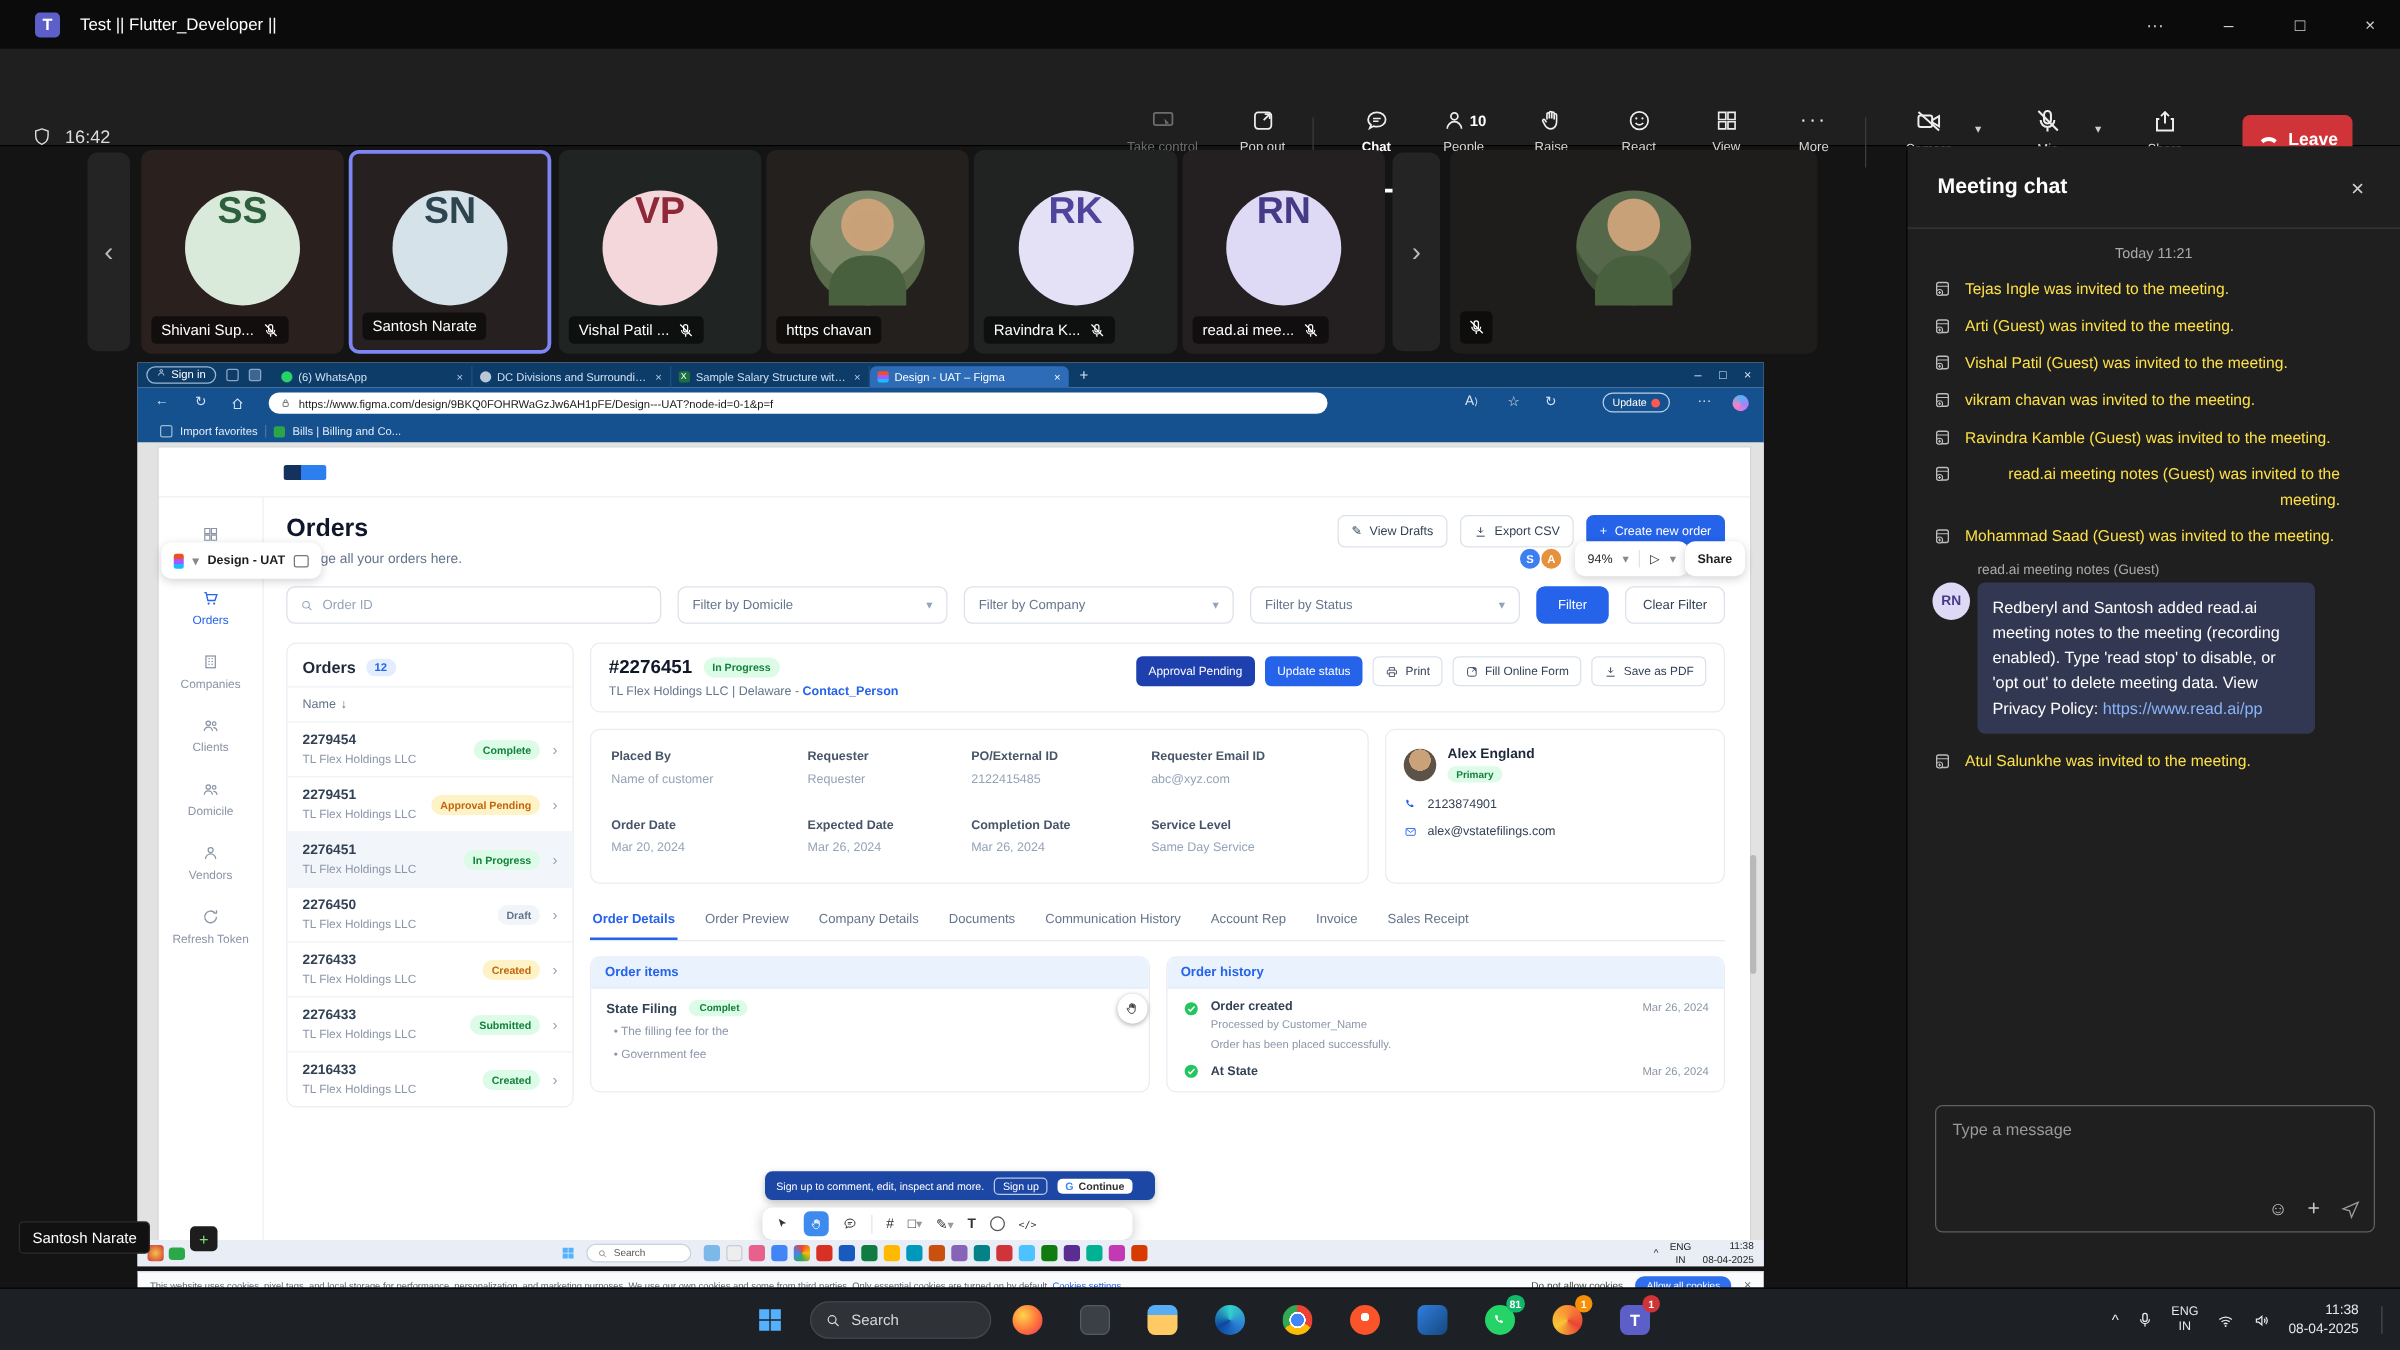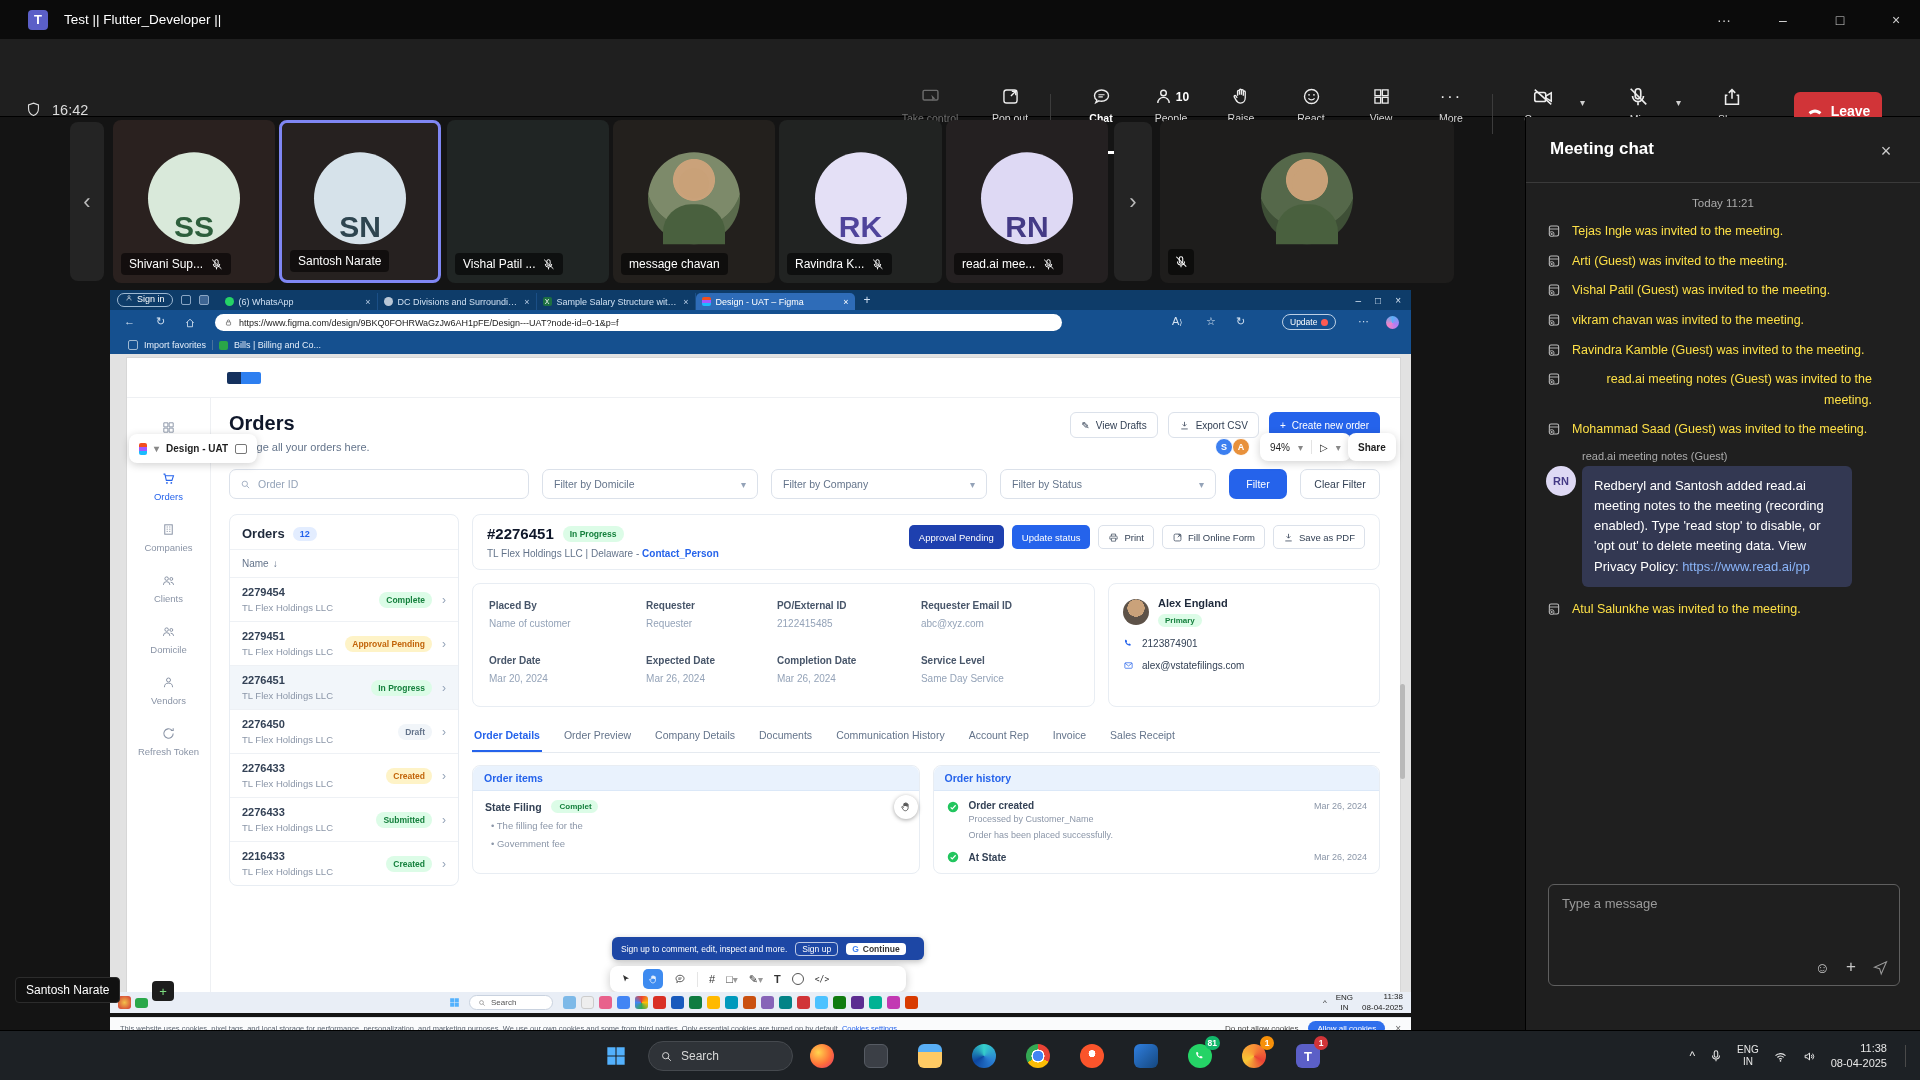--- a/index.html
+++ b/index.html
@@ -17,21 +17,21 @@
   .tbtn{position:absolute;top:47px;width:72px;height:62px;display:flex;flex-direction:column;align-items:center;gap:5px;color:#ededed;}
   .tbtn .lbl{font-size:10.5px;color:#d6d6d6;white-space:nowrap;}
   .tbtn.disabled, .tbtn.disabled .lbl{color:#6d6d6d;}
   .tdiv{position:absolute;top:55px;width:1px;height:40px;background:#3c3c3c;}
   .leave{position:absolute;left:1794px;top:53px;width:88px;height:38px;background:#d13438;border-radius:6px;color:#fff;display:flex;align-items:center;justify-content:center;gap:7px;font-size:14px;font-weight:600;}
   .caret{color:#cfcfcf;font-size:10px;}
   .chat-underline{position:absolute;left:1081px;top:112px;width:40px;height:3px;background:#fff;border-radius:2px;}
   .badge10{font-size:12px;font-weight:700;color:#fff;margin-left:2px;}
   
   .tile{position:absolute;top:120px;height:163px;border-radius:8px;overflow:hidden;}
-  .avatar-big{position:absolute;left:50%;top:50%;transform:translate(-50%,-54%);width:92px;height:92px;border-radius:50%;display:flex;align-items:flex-end;justify-content:center;font-size:30px;font-weight:700;}
+  .avatar-big{position:absolute;left:50%;top:50%;transform:translate(-50%,-54%);width:92px;height:92px;border-radius:50%;display:flex;align-items:flex-start;justify-content:center;font-size:30px;font-weight:700;}
   .name-pill{position:absolute;left:8px;bottom:8px;background:rgba(0,0,0,.55);border-radius:4px;padding:4px 8px;color:#fff;font-size:12px;display:flex;align-items:center;gap:7px;white-space:nowrap;}
   .strip-btn{position:absolute;top:122px;height:159px;background:#242424;border-radius:8px;color:#bbb;display:flex;align-items:center;justify-content:center;font-size:22px;}
   .photoface{position:absolute;left:50%;top:50%;transform:translate(-50%,-54%);width:92px;height:92px;border-radius:50%;background:radial-gradient(circle at 50% 30%,#caa27a 0 26%,#7d8a6a 27% 60%,#5a6b4c 61%);}
   .photoface:after{content:"";position:absolute;left:50%;top:18%;transform:translateX(-50%);width:30px;height:30px;border-radius:50%;background:#c9a178;}
   .photoface:before{content:"";position:absolute;left:50%;bottom:0;transform:translateX(-50%);width:62px;height:40px;border-radius:28px 28px 0 0;background:#49603e;}
   
   .chatpanel{left:1525px;top:117px;width:395px;height:913px;background:#1f1f1f;border-left:1px solid #000;color:#ddd;}
   .chat-header{position:absolute;left:0;top:0;width:100%;height:66px;border-bottom:1px solid #3a3a3a;}
   .chat-title{position:absolute;left:24px;top:22px;font-size:17px;font-weight:700;color:#fff;}
   .chat-close{position:absolute;right:20px;top:20px;font-size:18px;color:#ccc;width:28px;height:28px;display:flex;align-items:center;justify-content:center;}
@@ -411,31 +411,34 @@
   </div>
   <div class="tile" style="left: 279px; width: 162px; border: 3px solid rgb(127, 134, 243); background: rgb(38, 33, 32);">
     <div class="avatar-big" style="background: rgb(214, 226, 234); color: rgb(46, 69, 80);">
         <span>SN</span>
       </div>
     <div class="name-pill">
         <span>Santosh Narate</span>
       </div>
   </div>
   <div class="tile" style="left: 447px; width: 162px; background: rgb(32, 37, 36);">
+    <div class="avatar-big" style="background: rgb(243, 215, 219); color: rgb(142, 39, 56);">
+        <span>VP</span>
+      </div>
     <div class="name-pill">
         <span>Vishal Patil ...</span>
         <svg class="ic" width="13" height="13">
           <use href="#i-micoff"></use>
         </svg>
       </div>
   </div>
   <div class="tile" style="left: 613px; width: 162px; background: rgb(35, 32, 29);">
     <div class="photoface"></div>
     <div class="name-pill">
-        <span>message chavan</span>
+        <span>https chavan</span>
       </div>
   </div>
   <div class="tile" style="left: 779px; width: 163px; background: rgb(33, 35, 34);">
     <div class="avatar-big" style="background: rgb(228, 224, 246); color: rgb(79, 68, 155);">
         <span>RK</span>
       </div>
     <div class="name-pill">
         <span>Ravindra K...</span>
         <svg class="ic" width="13" height="13">
           <use href="#i-micoff"></use>

